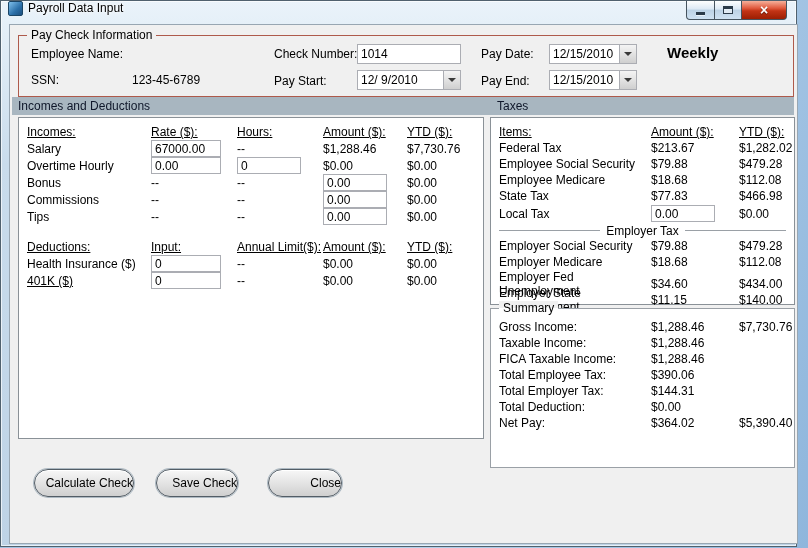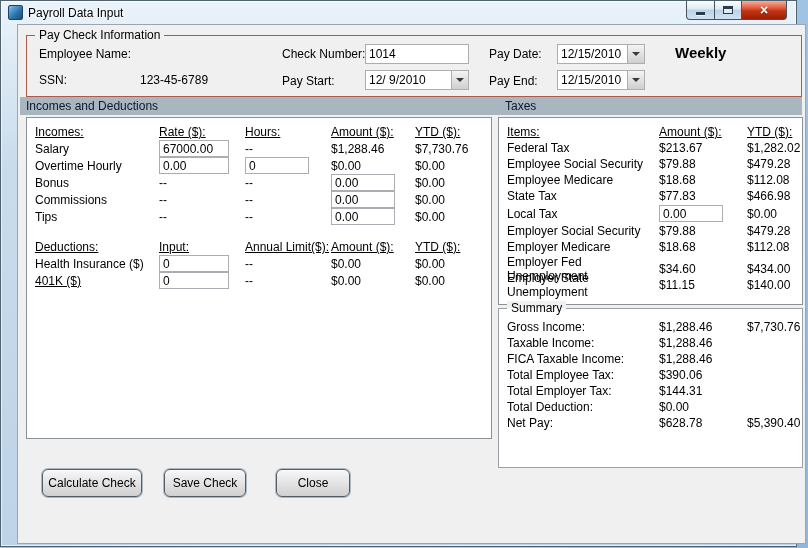--- a/index.html
+++ b/index.html
@@ -5,40 +5,40 @@
   * { margin:0; padding:0; box-sizing:border-box; }
   html,body { width:808px; height:548px; }
   body { font-family:"Liberation Sans",sans-serif; font-size:12px; color:#000; }
   .desktop { position:relative; width:808px; height:548px; overflow:hidden;
              background:linear-gradient(110deg,#86AED6 0%,#C2DAEF 45%,#8FB6DC 100%); }
 
   
   .window { position:absolute; left:0; top:0; width:797px; height:547px;
             background:linear-gradient(#EAF3FA,#C9DCEC 30%,#BED3E6);
             border:1px solid #50616E; box-shadow:inset 0 0 0 1px rgba(255,255,255,.65); }
-  .titlebar { position:relative; height:23px; display:flex; align-items:center; padding-left:7px; }
+  .titlebar { position:relative; height:23px; display:flex; align-items:flex-start; padding-left:7px; }
   .app-icon { width:15px; height:15px; margin-right:5px; border-radius:2px;
               background:linear-gradient(135deg,#7FC0EC,#2B6FA8 60%,#1C4F7F);
               border:1px solid #1A4566; flex:0 0 auto; }
   .title-text { text-shadow:0 0 4px #fff,0 0 4px #fff; white-space:nowrap; }
   .caption-buttons { position:absolute; top:0; right:9px; display:flex; }
   .cap { height:19px; border:1px solid #45535E; border-top:none;
          display:flex; align-items:center; justify-content:center; cursor:default; }
   .cap.min { width:29px; border-radius:0 0 0 4px;
              background:linear-gradient(#FDFEFE,#DCE9F5 45%,#BCD2E5 50%,#CFE2F2); }
   .cap.max { width:27px; border-left:none;
              background:linear-gradient(#FDFEFE,#DCE9F5 45%,#BCD2E5 50%,#CFE2F2); }
   .cap.close { width:45px; border-left:none; border-radius:0 0 4px 0;
                background:linear-gradient(#F6B09A,#E0593D 40%,#C23415 55%,#9C1E02); }
   .g-min { width:9px; height:3px; background:#2B3B49; margin-top:7px; box-shadow:0 1px 0 rgba(255,255,255,.6); }
   .g-max { width:10px; height:8px; border:1px solid #2B3B49; border-top-width:3px; background:rgba(255,255,255,.5); }
   .g-x { color:#fff; font-size:14px; font-weight:bold; line-height:17px; text-shadow:0 1px 1px rgba(0,0,0,.5); }
 
   
-  .client { position:absolute; left:16px; top:23px; width:789px; height:520px;
+  .client { position:absolute; left:8px; top:23px; width:789px; height:520px;
             background:#F0F0F0; border:1px solid #98A6B2; }
   .lbl { position:absolute; white-space:nowrap; line-height:14px; }
 
   
   .groupbox { position:absolute; border:1px solid #AE5A4B; }
   .gb-title { position:absolute; top:-8px; left:8px; padding:0 4px; background:#F0F0F0;
               line-height:14px; white-space:nowrap; }
   .summarybox { position:absolute; background:#fff; border:1px solid #9AA0A6; padding:10px 8px 0 8px; }
   .summarybox .gb-title { background:linear-gradient(#F0F0F0 50%, #ffffff 50%); }
 
@@ -68,24 +68,24 @@
   .grid3 { display:grid; grid-template-columns:152px 88px 1fr; align-items:center; height:16px; }
   .grid3.tall { height:19px; }
   .u { text-decoration:underline; }
   .sp { height:14px; }
   .w70 { width:70px; } .w64 { width:64px; }
   .septax { display:flex; align-items:center; height:15px; }
   .septax .line { flex:1; height:1px; background:#9AA0A6; }
   .septax .sep-t { padding:0 6px; white-space:nowrap; }
 
   
-  .btn { position:absolute; height:28px; border:1px solid #535D66; border-radius:6px;
+  .btn { position:absolute; height:28px; border:1px solid #535D66; border-radius:14px;
          background:linear-gradient(#F7F7F7,#E6E6E6 45%,#CFCFCF);
          box-shadow:inset 0 1px 0 #fff, 0 0 0 1px #ADB9C2;
-         font:12px "Liberation Sans",sans-serif; cursor:default; }
+         font:12px "Liberation Sans",sans-serif; cursor:default;text-align:right; }
   .weekly { position:absolute; font-size:15px; font-weight:bold; white-space:nowrap; }
   .cellwrap { display:flex; align-items:center; }
 </style>
 </head>
 <body>
 
 <div class="desktop">
   <div class="window">
 
     <div class="titlebar">
@@ -269,20 +269,25 @@
           <span>$466.98</span>
         </div>
         <div class="grid3 tall">
           <span>Local Tax</span>
           <span class="cellwrap">
               <input class="tb w64" value="0.00" style="">
             </span>
           <span>$0.00</span>
         </div>
 
+        <div class="septax">
+          <span class="line"></span>
+          <span class="sep-t">Employer Tax</span>
+          <span class="line"></span>
+        </div>
 
         <div class="grid3">
           <span>Employer Social Security</span>
           <span>$79.88</span>
           <span>$479.28</span>
         </div>
         <div class="grid3">
           <span>Employer Medicare</span>
           <span>$18.68</span>
           <span>$112.08</span>
@@ -327,21 +332,21 @@
           <span>$144.31</span>
           <span></span>
         </div>
         <div class="grid3">
           <span>Total Deduction:</span>
           <span>$0.00</span>
           <span></span>
         </div>
         <div class="grid3">
           <span>Net Pay:</span>
-          <span>$628.78</span>
+          <span>$364.02</span>
           <span>$5,390.40</span>
         </div>
       </div>
 
       <button class="btn" style="left:24px;top:444px;width:100px;">Calculate Check</button>
       <button class="btn" style="left:258px;top:444px;width:74px;">Close</button>
       <button class="btn" style="left:146px;top:444px;width:82px;">Save Check</button>
 
     </div>
   </div>

